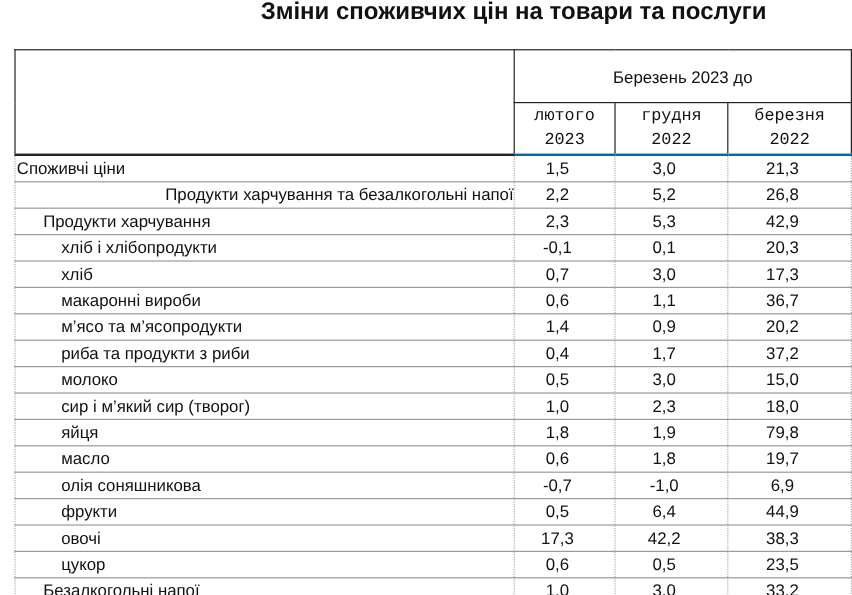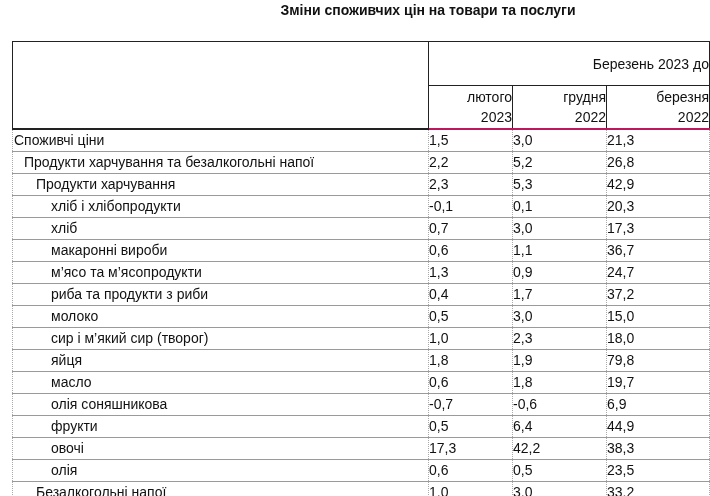--- a/index.html
+++ b/index.html
@@ -1,31 +1,31 @@
 <!DOCTYPE html>
 <html><head>
 <meta charset="utf-8">
 <style>
   html, body { margin: 0; padding: 0; background: #ffffff; }
   body { width: 710px; height: 496px; overflow: hidden; position: relative;
          font-family: "Liberation Sans", "DejaVu Sans", sans-serif; color: #111; }
   .title { position: absolute; top: 0; left: 0; width: 710px; text-align: center;
-           font-size: 14px; font-weight: bold; line-height: 20px; padding-left: 146px; box-sizing: border-box; }
+           font-size: 20px; font-weight: bold; line-height: 20px; padding-left: 146px; box-sizing: border-box; }
   table { position: absolute; top: 41px; left: 12px; width: 697px; border-collapse: collapse;
           table-layout: fixed; font-size: 14px; }
   col.c0 { width: 416px; } col.c1 { width: 84px; } col.c2 { width: 94px; } col.c3 { width: 103px; }
-  thead th { font-weight: normal; border: 1.5px solid #222; text-align: right; padding: 0; }
+  thead th { font-weight: normal; border: 1.5px solid #222; text-align: center; padding: 0; }
   thead .top th.blank { height: 86px; border-bottom: 2px solid #222; }
   thead .top th.group { height: 43px; }
-  thead .sub th { height: 42px; line-height: 20px; border-bottom: 2px solid #be185d; }
+  thead .sub th { height: 42px; line-height: 20px; border-bottom: 2px solid #0369a1; font-family: Liberation Mono, monospace; }
   tbody td { height: 21px; padding: 0; line-height: 21px; border-bottom: 1px solid #9a9a9a;
              border-left: 1px dotted #aaa; border-right: 1px dotted #aaa; white-space: nowrap; }
-  tbody td.num { text-align: left; padding-right: 12px; }
+  tbody td.num { text-align: center; padding-right: 12px; }
   tbody td.label.l0 { padding-left: 1px; }
-  tbody td.label.l1 { padding-left: 11px; }
+  tbody td.label.l1 { padding-left: 11px; text-align: right; }
   tbody td.label.l2 { padding-left: 23px; }
   tbody td.label.l3 { padding-left: 38px; }
   tbody tr.bold td { font-weight: normal; }
   tbody tr td.c3num { }
 </style>
 </head>
 <body>
 
 <div class="title">Зміни споживчих цін на товари та послуги</div>
 
@@ -79,23 +79,23 @@
         <td class="num c3num">17,3</td>
       </tr>
       <tr>
         <td class="label l3">макаронні вироби</td>
         <td class="num">0,6</td>
         <td class="num">1,1</td>
         <td class="num c3num">36,7</td>
       </tr>
       <tr>
         <td class="label l3">м’ясо та м’ясопродукти</td>
-        <td class="num">1,3</td>
+        <td class="num">1,4</td>
         <td class="num">0,9</td>
-        <td class="num c3num">24,7</td>
+        <td class="num c3num">20,2</td>
       </tr>
       <tr>
         <td class="label l3">риба та продукти з риби</td>
         <td class="num">0,4</td>
         <td class="num">1,7</td>
         <td class="num c3num">37,2</td>
       </tr>
       <tr>
         <td class="label l3">молоко</td>
         <td class="num">0,5</td>
@@ -116,37 +116,37 @@
       </tr>
       <tr>
         <td class="label l3">масло</td>
         <td class="num">0,6</td>
         <td class="num">1,8</td>
         <td class="num c3num">19,7</td>
       </tr>
       <tr>
         <td class="label l3">олія соняшникова</td>
         <td class="num">-0,7</td>
-        <td class="num">-0,6</td>
+        <td class="num">-1,0</td>
         <td class="num c3num">6,9</td>
       </tr>
       <tr>
         <td class="label l3">фрукти</td>
         <td class="num">0,5</td>
         <td class="num">6,4</td>
         <td class="num c3num">44,9</td>
       </tr>
       <tr>
         <td class="label l3">овочі</td>
         <td class="num">17,3</td>
         <td class="num">42,2</td>
         <td class="num c3num">38,3</td>
       </tr>
       <tr>
-        <td class="label l3">олія</td>
+        <td class="label l3">цукор</td>
         <td class="num">0,6</td>
         <td class="num">0,5</td>
         <td class="num c3num">23,5</td>
       </tr>
       <tr>
         <td class="label l2">Безалкогольні напої</td>
         <td class="num">1,0</td>
         <td class="num">3,0</td>
         <td class="num c3num">33,2</td>
       </tr>

